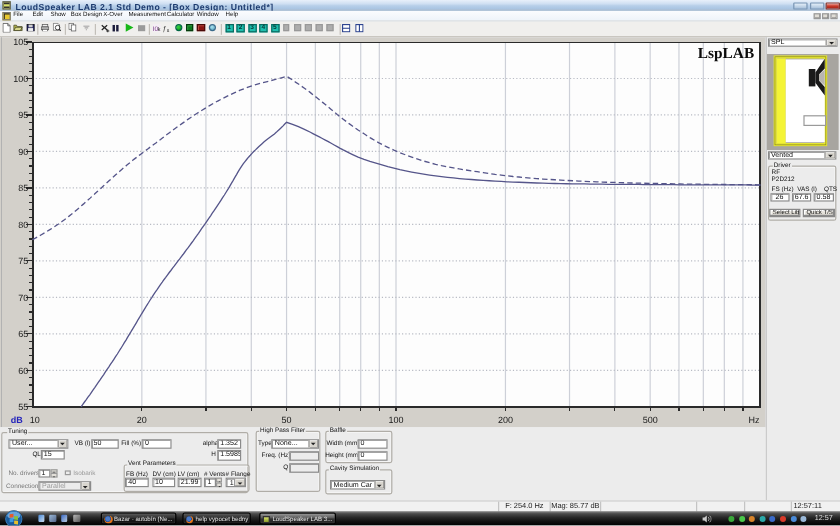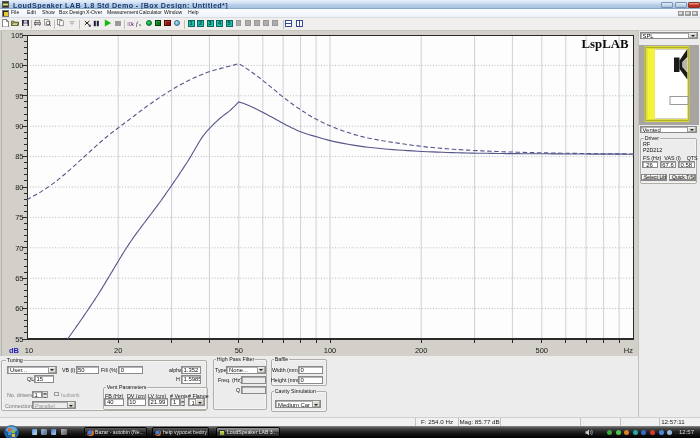--- a/index.html
+++ b/index.html
@@ -16,21 +16,21 @@
 .gb{position:absolute;border:1px solid #b0ada7;box-shadow:inset 0 0 0 0.5px #fdfdfd;border-radius:2px}
 .combo{position:absolute;background:#fff;border:1px solid #8a8a8a;box-shadow:inset 0.5px 0.5px 0 #6a6a6a;font-size:5.9px;color:#111;white-space:nowrap}
 .combo .tx{position:absolute;left:2px;top:0.5px;line-height:6.5px}
 .combo .btn{position:absolute;right:0;top:0;bottom:0;width:8.5px;background:#d9d6cf;border-left:1px solid #9a9a9a;box-shadow:inset -0.5px -0.5px 0 #777,inset 0.5px 0.5px 0 #fff}
 .combo .btn:after{content:"";position:absolute;left:1.8px;top:2.5px;border:2.4px solid transparent;border-top-color:#222}
 .btnc{position:absolute;background:#e4e1da;border:1px solid #888;box-shadow:inset -1px -1px 0 #8a8a8a,inset 1px 1px 0 #fff;font-size:5.7px;color:#111;text-align:center;white-space:nowrap;overflow:hidden}
 </style></head>
 <body>
 <div class="abs" style="left:0;top:0;width:700px;height:9px;background:linear-gradient(180deg,#e8f0fa 0%,#cfdff2 40%,#b7cfe9 60%,#a6c2e0 100%);border-bottom:1px solid #8aa8c8">
  <div class="abs" style="left:2px;top:1px;width:7px;height:7px;background:#d8e26a;border:1px solid #555;box-shadow:inset 0 1.5px 0 #333,inset 0 -1.5px 0 #333"></div>
- <div class="abs" style="left:13px;top:1px;font-size:7.2px;font-weight:bold;color:#1c3a6e;letter-spacing:0.38px">LoudSpeaker LAB 1.8 Std Demo - [Box Design: Untitled*]</div>
+ <div class="abs" style="left:13px;top:1px;font-size:7.2px;font-weight:bold;color:#1c3a6e;letter-spacing:0.38px">LoudSpeaker LAB 2.1 Std Demo - [Box Design: Untitled*]</div>
  <div class="abs" style="left:661px;top:1.5px;width:12px;height:6px;background:linear-gradient(#e4eef8,#a8c0da);border:1px solid #7a96b4;border-radius:1px"></div>
  <div class="abs" style="left:674.5px;top:1.5px;width:12px;height:6px;background:linear-gradient(#e4eef8,#a8c0da);border:1px solid #7a96b4;border-radius:1px"></div>
  <div class="abs" style="left:687.5px;top:1.5px;width:12px;height:6px;background:linear-gradient(#f0a8a0,#c83a2a 50%,#a82418);border:1px solid #8a3328;border-radius:1px"></div>
 </div>
 <div class="abs" style="left:0;top:9px;width:700px;height:9px;background:linear-gradient(180deg,#fbfcfe,#eef3f9);border-bottom:1px solid #d8dce2">
  <div class="abs" style="left:2px;top:1px;width:7px;height:7px;background:#e8c830;border:1px solid #777;box-shadow:inset 1px 1px 0 #222"></div>
  <span class="abs" style="left:10.7px;top:1px;font-size:7px;color:#111;transform:scale(0.73);transform-origin:0 0;white-space:nowrap">File</span>
     <span class="abs" style="left:26.8px;top:1px;font-size:7px;color:#111;transform:scale(0.73);transform-origin:0 0;white-space:nowrap">Edit</span>
     <span class="abs" style="left:42.1px;top:1px;font-size:7px;color:#111;transform:scale(0.73);transform-origin:0 0;white-space:nowrap">Show</span>
     <span class="abs" style="left:58.9px;top:1px;font-size:7px;color:#111;transform:scale(0.73);transform-origin:0 0;white-space:nowrap">Box Design</span>

